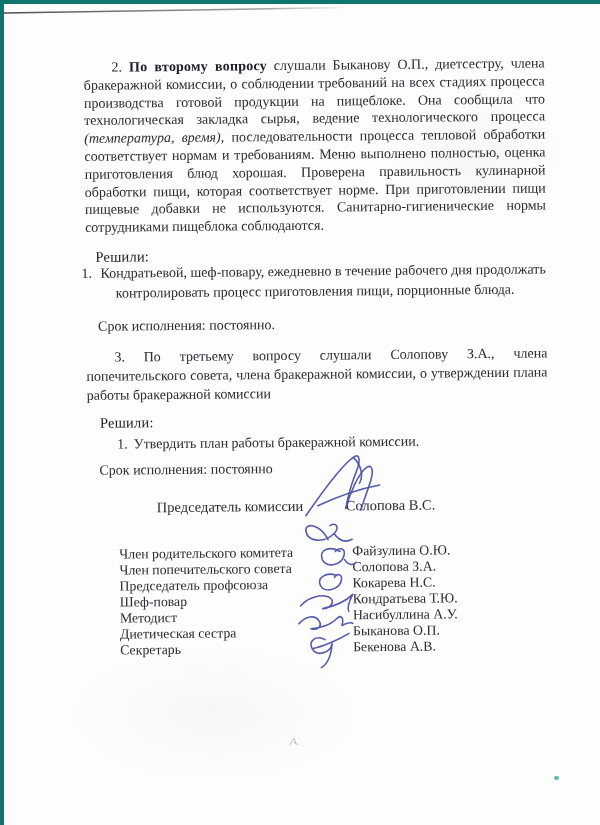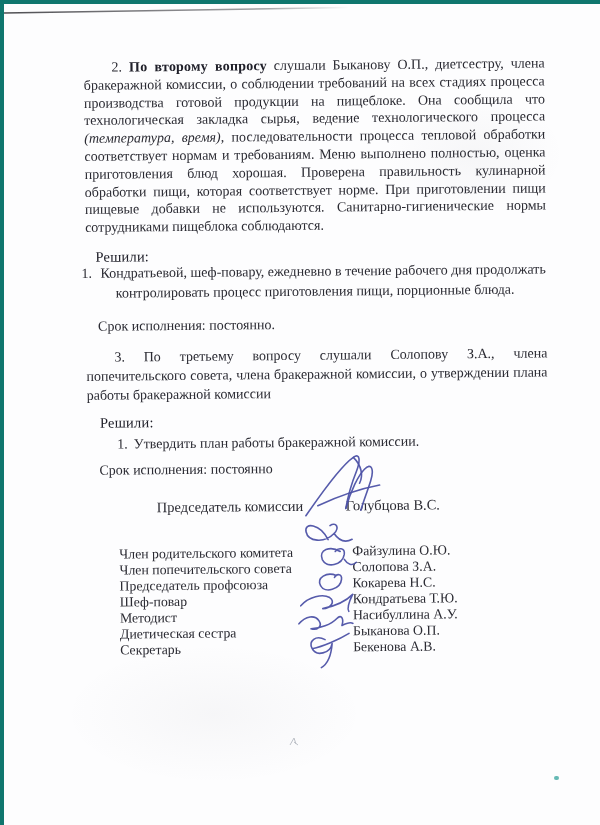--- a/index.html
+++ b/index.html
@@ -97,21 +97,21 @@
 
     <div class="heading h2 abs">Решили:</div>
 
     <div class="item2row abs">
       <span class="num">1.</span><span>Утвердить план работы бракеражной комиссии.</span>
     </div>
 
     <div class="line srok2 abs">Срок исполнения: постоянно</div>
 
     <div class="line chair-role abs">Председатель комиссии</div>
-    <div class="line chair-name abs">Голубцова В.С.</div>
+    <div class="line chair-name abs">Солопова В.С.</div>
 
     <svg class="sig abs" style="left:297px;top:450px;" width="100" height="72" viewBox="0 0 100 72">
       <path d="M4,64 C18,44 40,14 52,6 C59,1 59,10 55,20 C50,32 46,46 44,57"></path>
       <path d="M44,57 C49,39 57,24 63,18 C70,11 73,18 69,30 C65,42 61,52 59,59"></path>
       <path d="M16,54 C34,46 56,38 78,34"></path>
       <path d="M52,6 C60,14 62,24 58,32"></path>
     </svg>
 
     <div class="roles abs">
       <div>Член родительского комитета</div>

